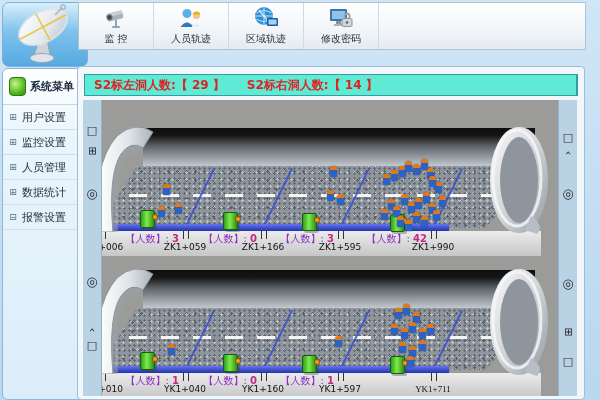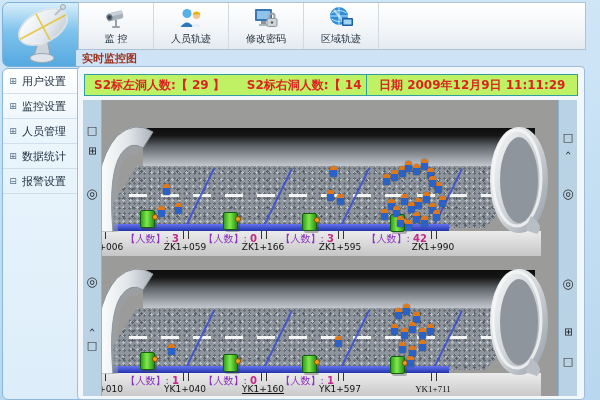--- a/index.html
+++ b/index.html
@@ -29,21 +29,21 @@
     min-width:62px;padding:2px 6px 3px;border-right:1px solid #d2dae1;cursor:pointer;}
   .ticon{width:26px;height:26px;display:block;}
   .ticon svg{width:26px;height:26px;display:block;}
   .tlabel{font-size:10px;color:#1c2a36;white-space:nowrap;}
 
   
   .tabstrip{position:absolute;left:0;top:50px;width:510px;height:16px;background:#cfe3f6;}
   .tab{position:absolute;left:6px;top:1px;font-size:11px;font-weight:bold;color:#9a3420;cursor:pointer;}
   .content{position:absolute;left:1px;top:66px;width:506px;height:332px;background:#f2f7fb;
     border:1px solid #9fbcd8;border-radius:4px;}
-  .infobar{position:absolute;left:6px;top:7px;width:492px;height:20px;background:#bef264;
+  .infobar{position:absolute;left:6px;top:7px;width:492px;height:20px;background:#5eead4;
     border:1px solid #2f9f9f;display:flex;font-size:12px;font-weight:bold;color:#dd2222;}
   .info-left{flex:1.3;display:flex;align-items:center;gap:22px;padding-left:9px;
     border-right:1px solid #2f9f9f;white-space:nowrap;overflow:hidden;}
   .info-right{flex:1;display:flex;align-items:center;justify-content:center;white-space:nowrap;}
 
   
   .diagram{position:absolute;left:5px;top:33px;width:494px;height:296px;background:#9b9c9a;overflow:hidden;}
   .strip{position:absolute;top:0;width:18px;height:296px;background:#b9d3e5;z-index:6;}
   .strip-left{left:0;border-right:1px solid #8fb4cf;}
   .strip-right{right:0;border-left:1px solid #8fb4cf;}
@@ -97,20 +97,24 @@
         <g transform="rotate(-28 40 24)">
           <ellipse cx="40" cy="24" rx="26" ry="15" fill="url(#dg)" stroke="#98a2ab"></ellipse>
           <ellipse cx="40" cy="24" rx="26" ry="15" fill="none" stroke="#ffffff" stroke-width="2" opacity="0.6"></ellipse>
           <path d="M14 24 H66 M40 9 V39" stroke="#e5c12d" stroke-width="1.6" opacity="0.85" fill="none"></path>
         </g>
         <path d="M52 12 L60 4" stroke="#b9c2ca" stroke-width="2"></path>
         <circle cx="60" cy="4" r="2.4" fill="#d8dee3" stroke="#98a2ab"></circle>
       </svg>
     </div>
     <div class="menu-panel">
+      <div class="menu-header">
+        <span class="menu-logo"></span>
+        <span>系统菜单</span>
+      </div>
       <div id="menu-items">
           <div class="mitem">
             <div class="mexp">⊞</div>
             <div>用户设置</div>
           </div>
           <div class="mitem">
             <div class="mexp">⊞</div>
             <div>监控设置</div>
           </div>
           <div class="mitem">
@@ -154,56 +158,52 @@
               <circle cx="18.5" cy="10.5" r="3.6" fill="#f3c58e"></circle>
               <path d="M14.6 9.6a4 4 0 017.8 0z" fill="#e8b00a"></path>
               <path d="M13.5 22q5-7 10 0z" fill="#e8eef2"></path>
             </svg>
           </div>
           <div class="tlabel">人员轨迹</div>
         </div>
         <div class="tbtn">
           <div class="ticon">
             <svg viewBox="0 0 26 26">
+              <circle cx="11" cy="11" r="9" fill="#2f8fd8"></circle>
+              <path d="M3.5 8q7.5-5 15 0M3.5 14q7.5 5 15 0M11 2v18M2 11h18" stroke="#bfe4f8" stroke-width="1" fill="none"></path>
+              <path d="M6 5q5 6 10 12" stroke="#e8f4fb" stroke-width="2" fill="none" opacity="0.7"></path>
+              <rect x="14" y="13" width="11" height="8" rx="1" fill="#1c5f9e"></rect>
+              <rect x="15.5" y="14.5" width="8" height="5" fill="#9fd4f4"></rect>
+            </svg>
+          </div>
+          <div class="tlabel">区域轨迹</div>
+        </div>
+        <div class="tbtn">
+          <div class="ticon">
+            <svg viewBox="0 0 26 26">
               <rect x="2" y="4" width="17" height="12" rx="1" fill="#3a76b0"></rect>
               <rect x="4" y="6" width="13" height="8" fill="#8fc3ea"></rect>
               <rect x="8" y="16" width="5" height="3" fill="#8a949c"></rect>
               <rect x="6" y="19" width="9" height="2" fill="#aab4bc"></rect>
               <rect x="14" y="13.5" width="10" height="8" rx="1.5" fill="#cfd5db" stroke="#8a949c"></rect>
               <path d="M16.5 13.5v-2.5a2.5 2.5 0 015 0v2.5" stroke="#9aa2ab" stroke-width="2" fill="none"></path>
               <circle cx="19" cy="17.5" r="1.3" fill="#5a646c"></circle>
             </svg>
           </div>
           <div class="tlabel">修改密码</div>
         </div>
-        <div class="tbtn">
-          <div class="ticon">
-            <svg viewBox="0 0 26 26">
-              <circle cx="11" cy="11" r="9" fill="#2f8fd8"></circle>
-              <path d="M3.5 8q7.5-5 15 0M3.5 14q7.5 5 15 0M11 2v18M2 11h18" stroke="#bfe4f8" stroke-width="1" fill="none"></path>
-              <path d="M6 5q5 6 10 12" stroke="#e8f4fb" stroke-width="2" fill="none" opacity="0.7"></path>
-              <rect x="14" y="13" width="11" height="8" rx="1" fill="#1c5f9e"></rect>
-              <rect x="15.5" y="14.5" width="8" height="5" fill="#9fd4f4"></rect>
-            </svg>
-          </div>
-          <div class="tlabel">区域轨迹</div>
-        </div>
       </div>
 
-    <div class="tabstrip">
-      <span class="tab">实时监控图</span>
-    </div>
 
     <div class="content">
       <div class="infobar">
         <div class="info-left">
           <span>S2标左洞人数:【 29 】</span>
           <span>S2标右洞人数:【 14 】</span>
         </div>
-        <div class="info-right">日期  2009年12月9日 11:11:29</div>
       </div>
 
       <div class="diagram">
         <div class="strip strip-left" id="strip-left">
             <div class="sicon" style="top: 25px;">□</div>
             <div class="sicon rot" style="top: 45px;">⊞</div>
             <div class="sicon" style="top: 88px; font-size: 13px; font-weight: bold;">◎</div>
             <div class="sicon" style="top: 176px; font-size: 13px; font-weight: bold;">◎</div>
             <div class="sicon rot" style="top: 224px;">‹</div>
             <div class="sicon" style="top: 240px;">□</div>
@@ -308,21 +308,21 @@
               <div class="divider" style="left: 257px; top: 204px; height: 64px;"></div>
               <div class="divider" style="left: 350px; top: 204px; height: 64px;"></div>
               <div class="bluebar" style="left: 14px; top: 266px; width: 352px;"></div>
               <div class="band" style="left: 12px; top: 273px; width: 446px;"></div>
               <div class="tick" style="left: 17px; top: 273px;"></div>
               <div class="chain" style="left: -11px; top: 284px;">YK1+010</div>
               <div class="tick" style="left: 100px; top: 273px;"></div>
               <div class="chain" style="left: 72px; top: 284px;">YK1+040</div>
               <div class="cnt" style="left: 8px; top: 274px;"><span class="cl">【人数】:</span> <span class="cv">1</span></div>
               <div class="tick" style="left: 178px; top: 273px;"></div>
-              <div class="chain" style="left: 150px; top: 284px; text-decoration: underline;">YK1+160</div>
+              <div class="chain" style="left: 150px; top: 284px;">YK1+160</div>
               <div class="cnt" style="left: 86px; top: 274px;"><span class="cl">【人数】:</span> <span class="cv">0</span></div>
               <div class="tick" style="left: 255px; top: 273px;"></div>
               <div class="chain" style="left: 227px; top: 284px;">YK1+597</div>
               <div class="cnt" style="left: 163px; top: 274px;"><span class="cl">【人数】:</span> <span class="cv">1</span></div>
               <div class="tick" style="left: 348px; top: 273px;"></div>
               <div class="chain" style="left: 320px; top: 284px; font-family: Liberation Serif, serif;">YK1+711</div>
               <div class="portal" style="left: 8px; top: 166px;"><svg width="66" height="108" viewBox="0 0 66 108">
                   <defs>
                     <linearGradient id="ag" x1="0" y1="0" x2="1" y2="0">
                       <stop offset="0" stop-color="#ffffff"></stop>

